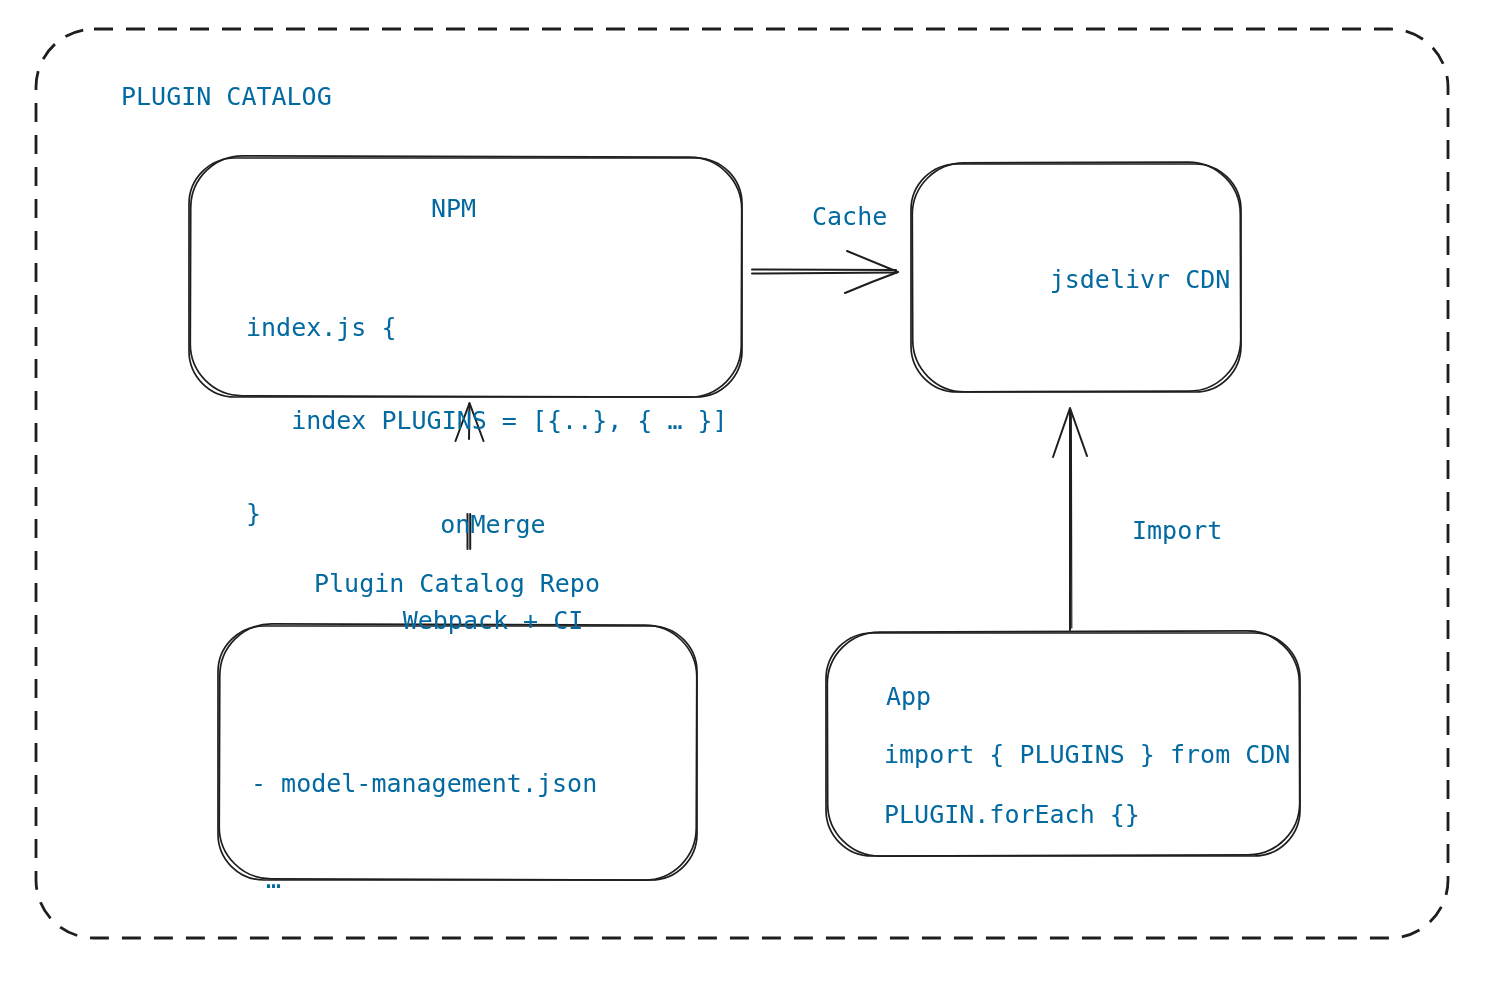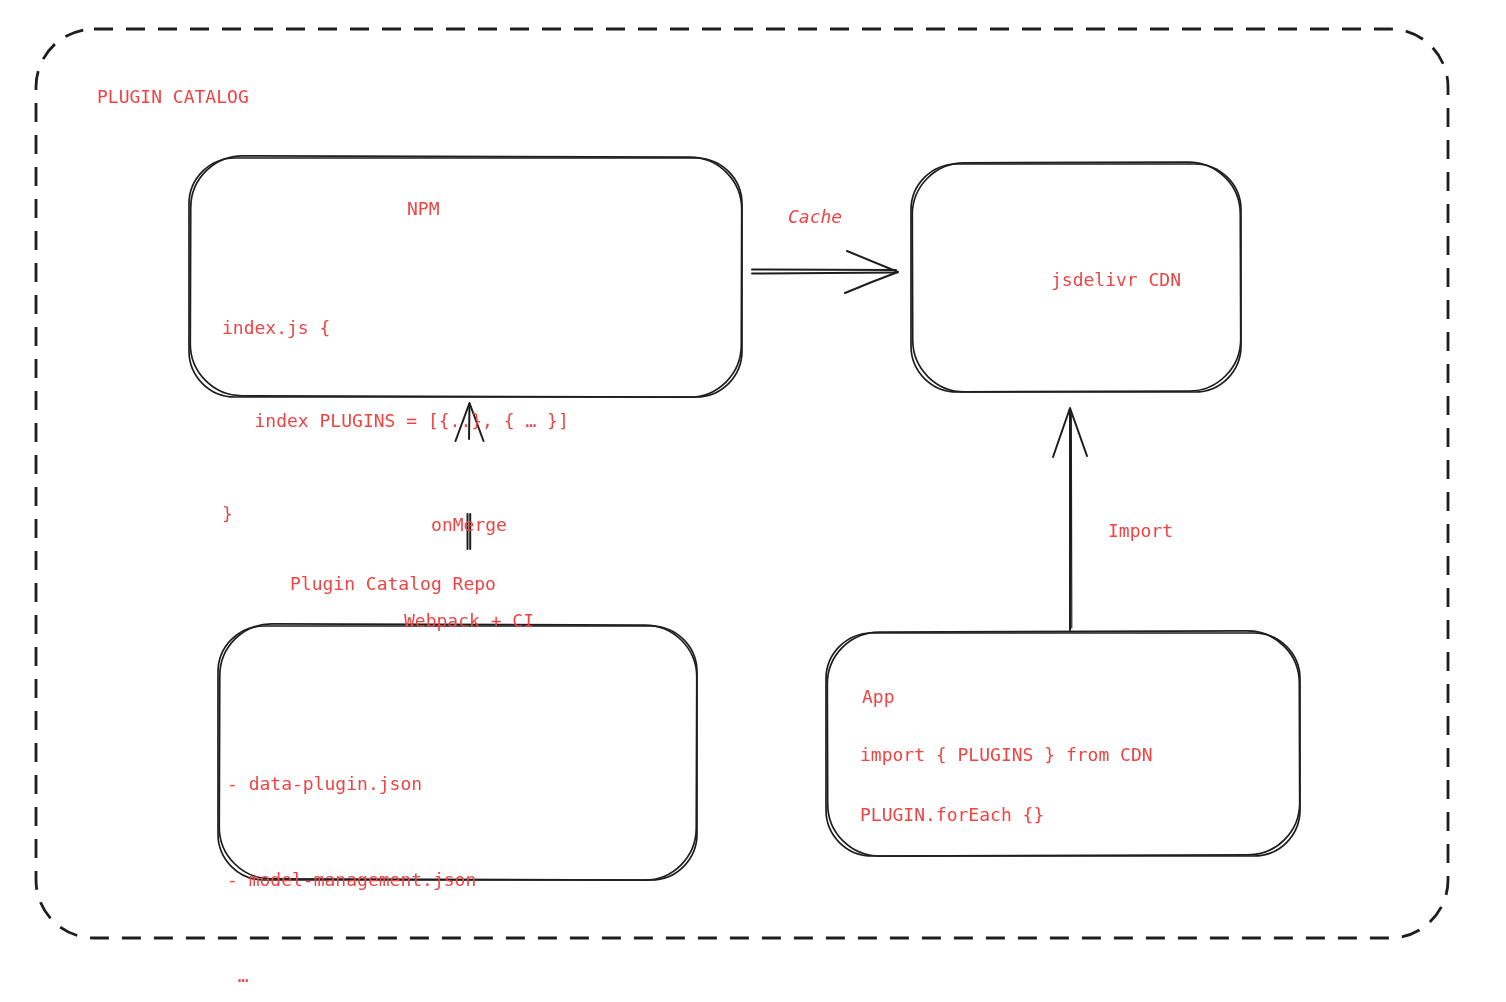--- a/index.html
+++ b/index.html
@@ -34,24 +34,25 @@
   }
   .arrow {
     fill: none;
     stroke: #1e1e1e;
     stroke-width: 2;
     stroke-linecap: round;
     stroke-linejoin: round;
   }
   .label {
     position: absolute;
-    font-size: 18px;
+    font-size: 25px;
     line-height: 31px;
     white-space: pre;
-    color: #ef4444;
+    color: #0369a1;
+    margin-left: 24px;
   }
   .center { text-align: center; }
   .lh32 { line-height: 32px; }
 </style>
 </head>
 <body>
 
 <div class="canvas">
 
   <svg class="layer" viewBox="0 0 1506 1002" xmlns="http://www.w3.org/2000/svg">
@@ -100,32 +101,31 @@
 
   <div class="label" style="left:97px; top:81px;">PLUGIN CATALOG</div>
 
   <div class="label" style="left:407px; top:193px;">NPM</div>
   <div class="label" style="left:222px; top:250px;">
     <div>index.js {</div>
     <div>   index PLUGINS = [{..}, { … }]</div>
     <div>}</div>
   </div>
 
-  <div class="label" style="left:788px; top:201px;font-style:italic;">Cache</div>
+  <div class="label" style="left:788px; top:201px;">Cache</div>
 
   <div class="label center" style="left:910px; top:264px; width:332px;padding-left:40px;">jsdelivr CDN</div>
 
   <div class="label center lh32" style="left:317px; top:445px; width:304px;">
     <div>onMerge</div>
     <div>Webpack + CI</div>
   </div>
 
   <div class="label" style="left:290px; top:568px;">Plugin Catalog Repo</div>
   <div class="label lh32" style="left:227px; top:704px;">
-    <div>- data-plugin.json</div>
     <div>- model-management.json</div>
     <div> …</div>
   </div>
 
   <div class="label" style="left:1108px; top:515px;">Import</div>
 
   <div class="label" style="left:862px; top:681px;">App</div>
   <div class="label" style="left:860px; top:739px;">import { PLUGINS } from CDN</div>
   <div class="label" style="left:860px; top:799px;">PLUGIN.forEach {}</div>
 

